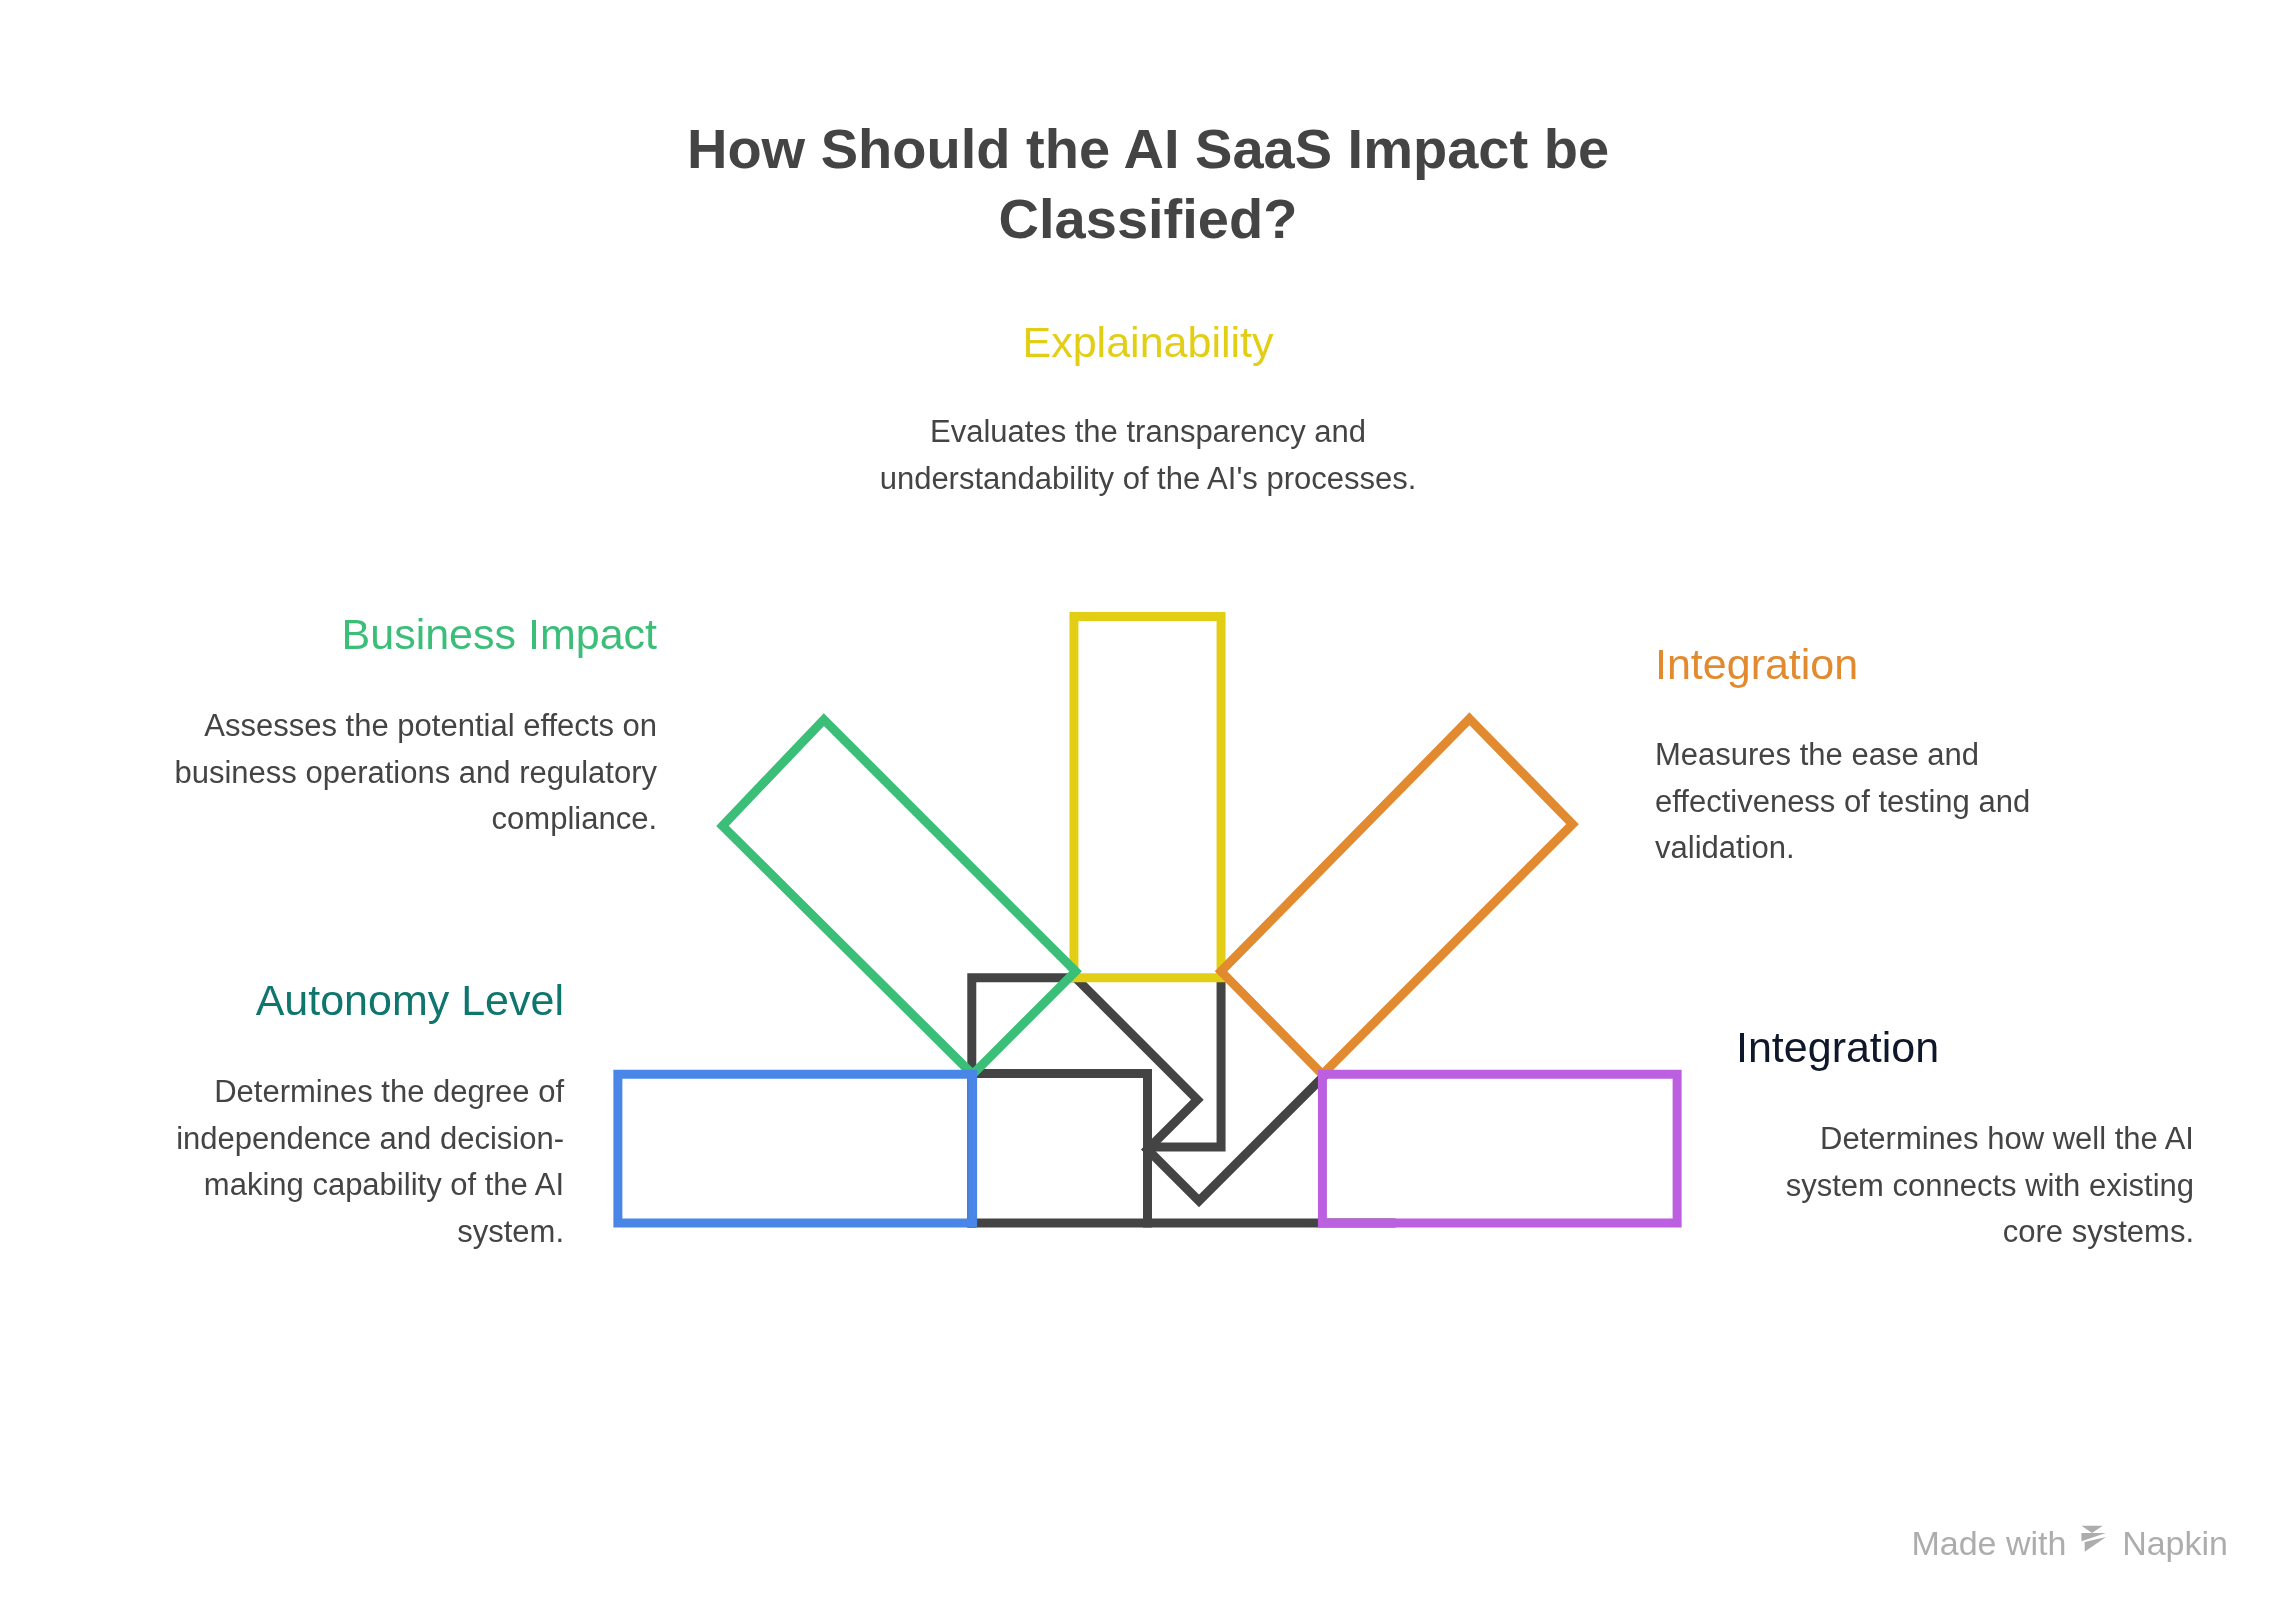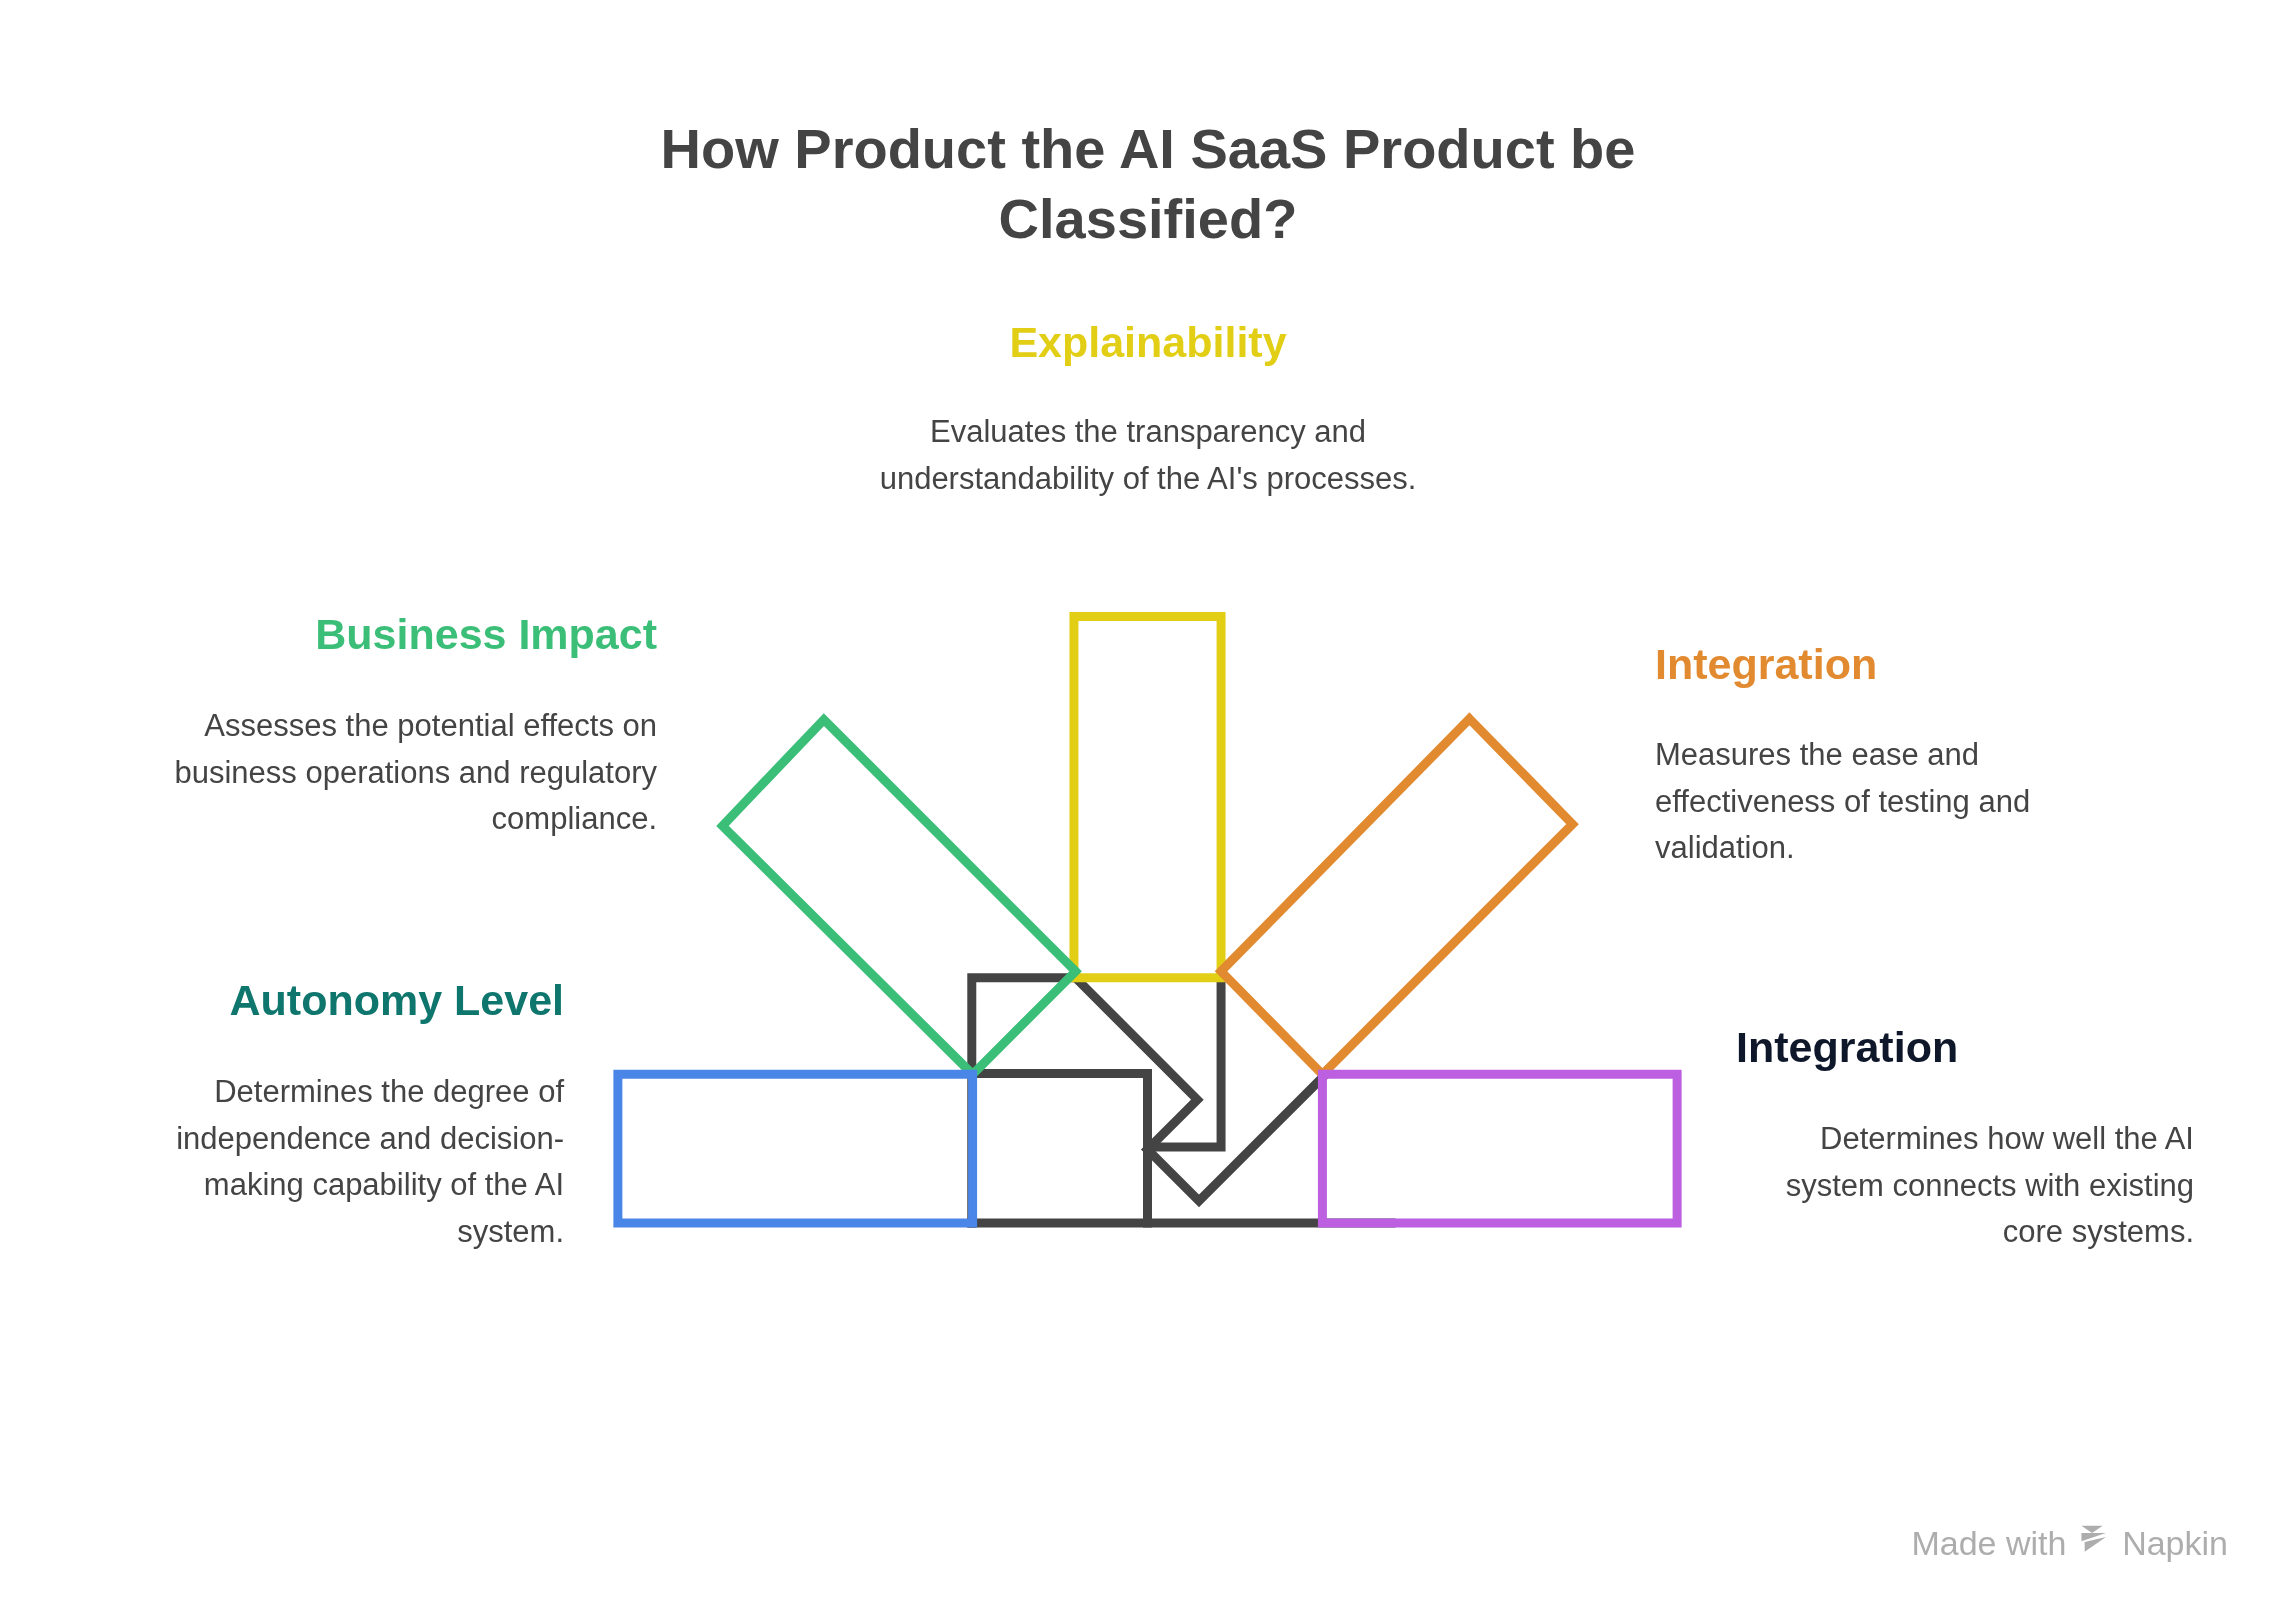--- a/index.html
+++ b/index.html
@@ -23,21 +23,21 @@
     text-align: center;
     font-size: 56px;
     font-weight: bold;
     line-height: 1.25;
     color: #444444;
     white-space: pre-line;
   }
 
   .node-label {
     position: absolute;
-    font-weight: bold;
+    font-weight: normal;
     line-height: 1.2;
   }
   .node-desc {
     position: absolute;
     font-size: 31px;
     line-height: 1.5;
     color: #444444;
   }
 
   
@@ -98,21 +98,21 @@
     align-items: center;
     gap: 11.4px;
     color: #ADADAD;
     font-size: 34px;
   }
   #watermark .wm-text { color: #ADADAD; }
 </style>
 </head>
 <body>
 
-<div id="page-title">How Product the AI SaaS Product be Classified?</div>
+<div id="page-title">How Should the AI SaaS Impact be Classified?</div>
 
 <svg id="diagram-svg" viewBox="0 0 2808 1980">
 
   <g fill="none" stroke-width="11" stroke-linecap="square" stroke-linejoin="miter">
 
     <g stroke="#444444">
 
       <path d="M 1316 1196 L 1465 1345 L 1404 1406"></path>
 
       <path d="M 1316 1196 L 1189 1196 L 1189 1496"></path>

